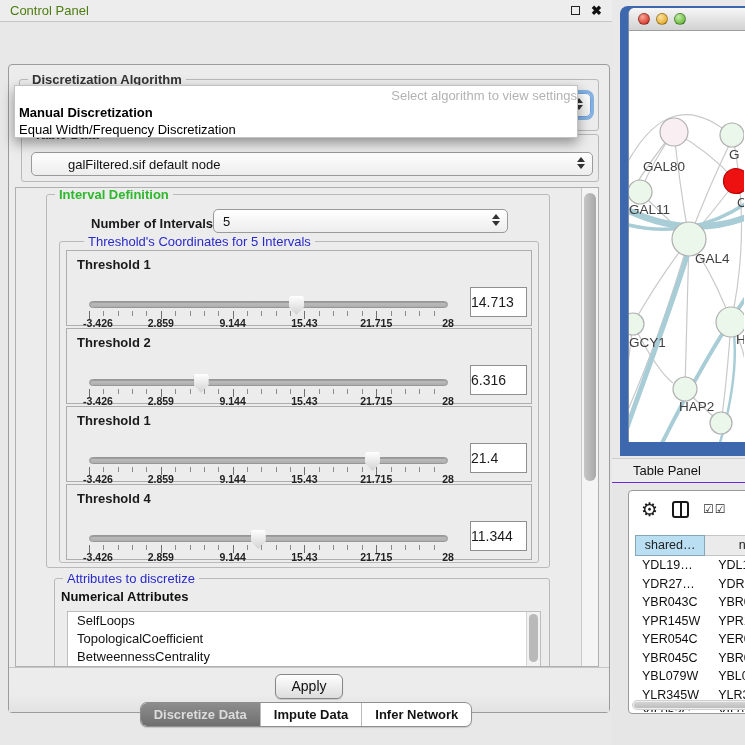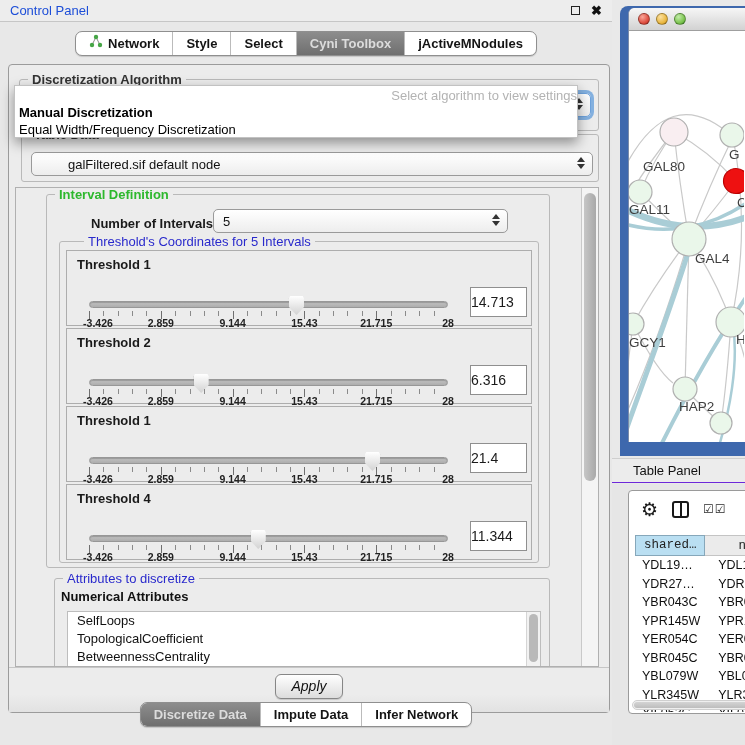--- a/index.html
+++ b/index.html
@@ -4,21 +4,21 @@
 <style>
   html,body{margin:0;padding:0;}
   body{width:745px;height:745px;overflow:hidden;background:#e9e9e9;
        font-family:"Liberation Sans",sans-serif;font-size:13px;color:#1a1a1a;position:relative;}
   *{box-sizing:border-box;}
 
   
   .control-panel{position:absolute;left:0;top:0;width:612px;height:745px;background:#e8e8e8;}
   .cp-titlebar{position:absolute;left:0;top:0;right:0;height:22px;background:#ededed;
     border-bottom:1px solid #c6c6c6;display:flex;align-items:center;padding:0 10px;}
-  .cp-title{font-size:13px;color:#1d4ed8;}
+  .cp-title{font-size:13px;color:#4d7c0f;}
   .cp-title-icons{margin-left:auto;display:flex;align-items:center;gap:11px;}
   .float-box{width:9px;height:9px;border:1.5px solid #222;}
   .close-x{font-size:13px;font-weight:bold;color:#111;line-height:10px;}
 
   .cp-tabs{position:absolute;top:31px;left:0;width:612px;display:flex;justify-content:center;}
   .seg{display:inline-flex;background:#fff;border:1px solid #8f8f8f;border-radius:7px;
        height:25px;overflow:hidden;box-shadow:0 1px 1px rgba(0,0,0,.15);}
   .seg-item{padding:0 13px;line-height:23px;font-weight:bold;font-size:13px;color:#141414;
        border-left:1px solid #bbb;display:flex;align-items:center;gap:5px;white-space:nowrap;}
   .seg-item:first-child{border-left:none;}
@@ -94,21 +94,21 @@
   .attr-list{position:absolute;left:12px;right:8px;top:32px;height:170px;background:#fff;
     border:1px solid #bdbdbd;overflow:hidden;}
   .attr-item{padding-left:9px;font-size:13px;line-height:18px;color:#111;}
   .attr-scroll{position:absolute;right:0;top:0;bottom:0;width:14px;background:#f2f2f2;border-left:1px solid #d5d5d5;}
   .attr-scroll .thumb{position:absolute;left:2px;right:2px;top:2px;height:48px;border-radius:6px;background:#b9b9b9;}
 
   .cp-footer{position:absolute;left:0;right:0;bottom:0;height:45px;background:linear-gradient(#ececec 60%,#e2e2e2);
     border-top:1px solid #c6c6c6;display:flex;justify-content:center;}
   .apply-btn{margin-top:6px;width:68px;height:25px;border:1px solid #868686;border-radius:6px;
     background:linear-gradient(#ffffff,#dcdcdc);font-size:14px;color:#111;text-align:center;line-height:23px;
-    box-shadow:0 1px 1px rgba(0,0,0,.15);font-family:"Liberation Sans",sans-serif;font-style:italic;}
+    box-shadow:0 1px 1px rgba(0,0,0,.15);font-family:"Liberation Sans",sans-serif;}
 
   .bottom-tabs{position:absolute;left:0;top:702px;width:612px;display:flex;justify-content:center;z-index:10;}
 
   
   .net-window{position:absolute;left:620px;top:6px;width:125px;height:450px;
     background:var(--frame-blue);border-top-left-radius:8px;}
   .net-inner{position:absolute;left:8px;top:2px;width:117px;height:434px;background:#fff;
     border-top-left-radius:6px;overflow:hidden;border-left:1px solid #7a8baa;}
   .net-titlebar{height:23px;background:linear-gradient(#f6f6f6,#d2d2d2);border-bottom:1px solid #9f9f9f;
     display:flex;align-items:center;gap:6px;padding-left:9px;border-top-left-radius:6px;}
@@ -128,21 +128,21 @@
   .table-panel{position:absolute;left:628px;top:490px;width:130px;height:224px;background:#fff;
     border:1px solid #9a9a9a;border-radius:4px;overflow:hidden;}
   .tp-toolbar{position:absolute;left:0;top:0;right:0;height:36px;display:flex;align-items:center;gap:14px;padding-left:12px;}
   .gear{font-size:19px;color:#181818;line-height:19px;}
   .split-icon{width:17px;height:17px;border:2px solid #181818;border-radius:3px;position:relative;}
   .split-icon::after{content:"";position:absolute;left:50%;top:0;bottom:0;width:2px;background:#181818;transform:translateX(-50%);}
   .checks{font-size:12px;color:#2a2a2a;letter-spacing:1px;}
   .tp-table{position:absolute;left:6px;top:44px;right:-30px;}
   .tp-row,.tp-head{display:flex;}
   .tp-head .c1{width:74px;background:var(--table-header-selected);border:1px solid #86a7ba;
-    text-align:center;font-size:12.5px;line-height:19px;height:21px;color:#222;font-family:Liberation Mono, monospace;}
+    text-align:center;font-size:12.5px;line-height:19px;height:21px;color:#222;}
   .tp-head .c2{width:86px;background:#ebebeb;border:1px solid #c4c4c4;border-left:none;
     text-align:center;font-size:12.5px;line-height:19px;height:21px;color:#222;}
   .tp-rows{overflow:hidden;height:156px;}
   .tp-row .c1{width:74px;padding-left:7px;font-size:12.5px;line-height:18.5px;color:#101010;}
   .tp-row .c2{width:86px;padding-left:13px;font-size:12.5px;line-height:18.5px;color:#101010;}
   .hscroll{position:absolute;left:3px;right:3px;bottom:3px;height:10px;background:#efefef;
     border:1px solid #cfcfcf;border-radius:6px;z-index:5;}
   .hscroll .thumb{position:absolute;left:1px;right:4px;top:1px;bottom:1px;border-radius:5px;
     background:linear-gradient(#d4d4d4,#bdbdbd);}
 
@@ -153,35 +153,20 @@
 
 <div class="control-panel">
   <div class="cp-titlebar">
     <span class="cp-title">Control Panel</span>
     <span class="cp-title-icons">
       <span class="float-box"></span>
       <span class="close-x">✖</span>
     </span>
   </div>
 
-  <div class="cp-tabs">
-    <div class="seg" id="top-tabs">
-        <div class="seg-item"><span><svg class="net-tab-icon" viewBox="0 0 14 14">
-              <line x1="7" y1="3" x2="3" y2="11" stroke="#8a8a8a"></line>
-              <line x1="7" y1="3" x2="11" y2="11" stroke="#8a8a8a"></line>
-              <circle cx="7" cy="3" r="2.2" fill="#46a546"></circle>
-              <circle cx="3" cy="11" r="2.2" fill="#46a546"></circle>
-              <circle cx="11" cy="11" r="2.2" fill="#46a546"></circle>
-            </svg></span>Network</div>
-        <div class="seg-item">Style</div>
-        <div class="seg-item">Select</div>
-        <div class="seg-item selected">Cyni Toolbox</div>
-        <div class="seg-item">jActiveMNodules</div>
-      </div>
-  </div>
 
   <div class="cp-outer">
     <div class="group algo-group">
       <span class="gtitle dark">Discretization Algorithm</span>
       <div class="combo focused algo-combo">
         <span class="arrows">
             <i class="up"></i>
             <i class="dn"></i>
           </span>
       </div>

